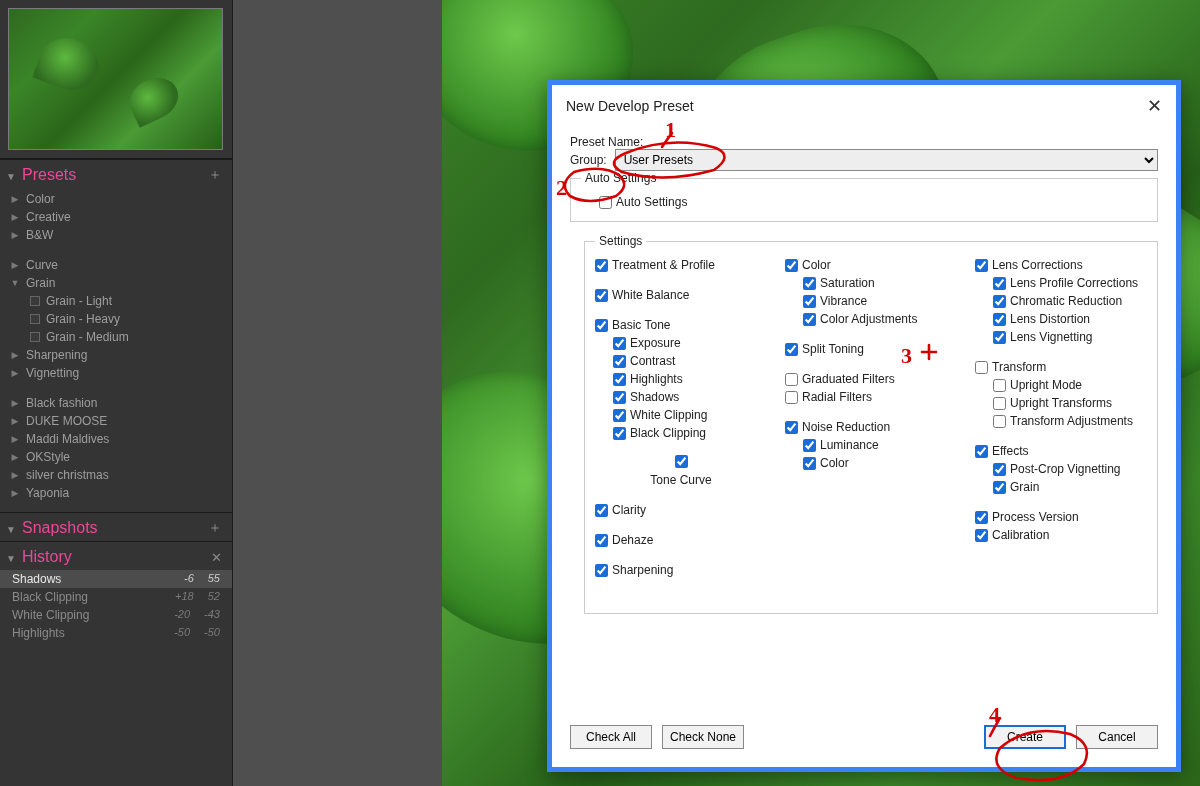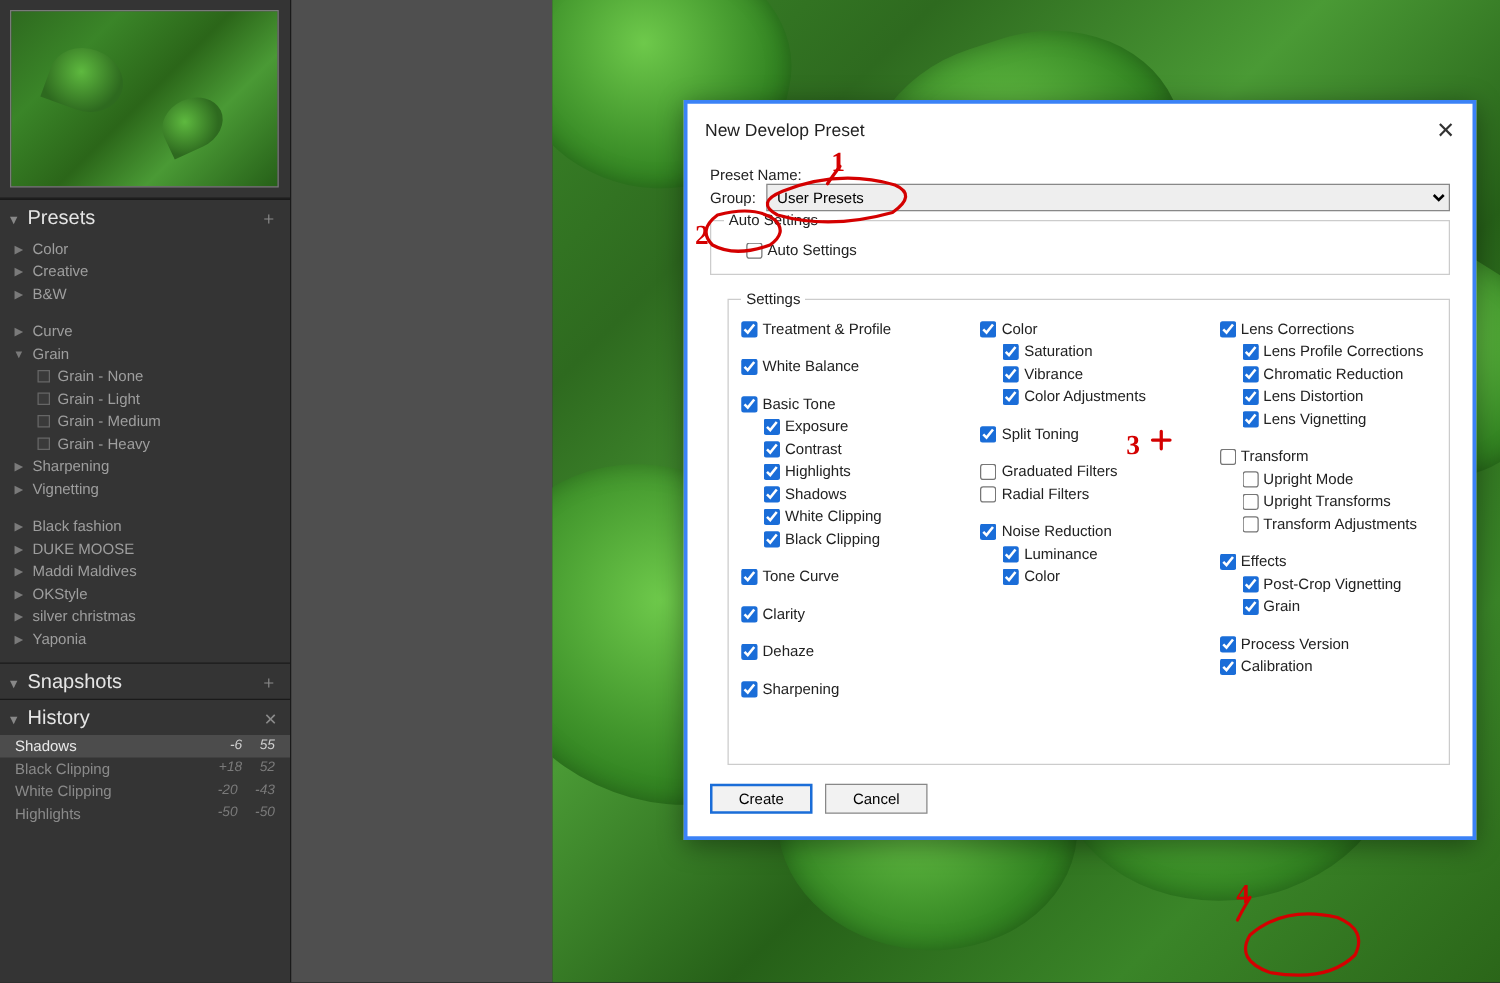--- a/index.html
+++ b/index.html
@@ -6,21 +6,21 @@
   body { width: 1200px; height: 786px; overflow: hidden; background: #2a2a2a; position: relative; }
 
   .left-panel { position: absolute; left: 0; top: 0; width: 232px; height: 786px; background: #343434; color: #b8b8b8; font-size: 13px; }
   .thumbnail-area { padding: 8px; border-bottom: 1px solid #1a1a1a; }
   .thumbnail { width: 215px; height: 142px; border: 1px solid #7a7a7a; background: linear-gradient(135deg,#2e6a1f 0%,#3a8528 25%,#2b6619 50%,#4a9a35 70%,#266018 100%); position: relative; overflow: hidden; }
   .thumbnail::before, .thumbnail::after { content:''; position:absolute; border-radius:50% 50% 50% 0; background: radial-gradient(circle at 40% 40%, #5eb93f, #2e6a1f 70%); }
   .thumbnail::before { width:60px; height:50px; top:30px; left:30px; transform:rotate(20deg); }
   .thumbnail::after { width:50px; height:40px; top:70px; left:120px; transform:rotate(-25deg); }
 
   .panel-header { display:flex; align-items:center; justify-content:space-between; padding: 6px 10px 4px 6px; border-top: 1px solid #1a1a1a; }
-  .panel-header .title { font-size: 16px; color: #e5e5e5; font-weight: 300; }
+  .panel-header .title { font-size: 16px; color: #ec4899; font-weight: 300; }
   .panel-header .tri { font-size: 10px; color: #888; margin-right: 6px; cursor: pointer; display:inline-block; width: 10px; }
   .panel-header .plus { color: #8a8a8a; font-size: 14px; cursor: pointer; }
   .panel-header .x { color: #8a8a8a; font-size: 13px; cursor: pointer; }
 
   .preset-list { padding: 2px 0 10px 0; }
   .preset-item { display:flex; align-items:center; gap:6px; padding: 2px 10px 2px 10px; font-size: 12px; color:#9e9e9e; cursor:pointer; }
   .preset-item .arrow { font-size: 9px; color:#7a7a7a; display:inline-block; width:10px; text-align:center; }
   .preset-sub { padding-left: 30px; display:flex; align-items:center; gap:6px; font-size:12px; color:#9e9e9e; padding-top:2px; padding-bottom:2px; cursor:pointer;}
   .preset-sub .square { width:10px; height:10px; border:1px solid #666; background:#3a3a3a; display:inline-block; }
   .sep { height: 12px; }
@@ -36,21 +36,21 @@
 
   .main-bg { position:absolute; left:442px; top:0; right:0; height:786px; background: linear-gradient(135deg,#3a8528 0%,#2e6a1f 20%,#4a9a35 40%,#266018 60%,#3a8528 80%,#2b6619 100%); overflow:hidden; }
   .leaf { position:absolute; border-radius: 45% 45% 50% 50%; background: radial-gradient(circle at 45% 40%, #6ec94b, #338522 65%, #1f5a12 100%); box-shadow: inset 0 0 20px rgba(0,0,0,0.25); }
   .l1{width:220px;height:190px;top:-40px;left:-30px;transform:rotate(12deg);}
   .l2{width:260px;height:220px;top:30px;left:250px;transform:rotate(-18deg);}
   .l3{width:300px;height:260px;top:380px;left:-60px;transform:rotate(25deg);}
   .l4{width:280px;height:240px;top:480px;left:400px;transform:rotate(-10deg);}
   .l5{width:200px;height:180px;top:200px;left:600px;transform:rotate(32deg);}
   .l6{width:240px;height:200px;top:560px;left:180px;transform:rotate(5deg);}
 
-  .dialog { position:absolute; left:547px; top:80px; width:634px; height:592px; background:#fff; border:3px solid #3b82f6; box-shadow: 0 4px 20px rgba(0,0,0,0.4); font-size:12px; color:#222; }
+  .dialog { position:absolute; left:547px; top:80px; width:634px; height:692px; background:#fff; border:5px solid #3b82f6; box-shadow: 0 4px 20px rgba(0,0,0,0.4); font-size:12px; color:#222; }
   .dialog-title { display:flex; justify-content:space-between; align-items:center; padding: 10px 14px 10px 14px; font-size:14px; }
   .dialog-title .close { font-size:18px; cursor:pointer; color:#333; font-family: Arial;}
   .dialog-body { padding: 8px 18px 0 18px; }
   .row { display:flex; align-items:center; gap:8px; }
   .row label { white-space:nowrap; }
   .row input[type=text] { flex:1; border:1px solid #888; padding:2px 4px; font-size:12px; height:20px; }
   .row select { flex:1; border:1px solid #888; background:#eee; padding:2px 4px; font-size:12px; height:22px; }
   fieldset { border:1px solid #ccc; padding: 8px 10px 10px 10px; margin-bottom: 12px; }
   fieldset legend { padding: 0 4px; font-size:12px; }
   .check { display:flex; align-items:center; gap:4px; padding:1px 0; cursor:pointer; line-height:16px;}
@@ -97,33 +97,29 @@
       <div class="preset-item">
         <span class="arrow">▶</span>
         <span>Curve</span>
       </div>
       <div class="preset-item">
         <span class="arrow">▼</span>
         <span>Grain</span>
       </div>
       <div class="preset-sub">
         <span class="square"></span>
-        <span>Grain - None</span>
+        <span>Grain - Light</span>
       </div>
       <div class="preset-sub">
         <span class="square"></span>
-        <span>Grain - Light</span>
+        <span>Grain - Heavy</span>
       </div>
       <div class="preset-sub">
         <span class="square"></span>
         <span>Grain - Medium</span>
-      </div>
-      <div class="preset-sub">
-        <span class="square"></span>
-        <span>Grain - Heavy</span>
       </div>
       <div class="preset-item">
         <span class="arrow">▶</span>
         <span>Sharpening</span>
       </div>
       <div class="preset-item">
         <span class="arrow">▶</span>
         <span>Vignetting</span>
       </div>
       <div class="sep"></div>
@@ -263,21 +259,21 @@
               <span>Shadows</span>
             </label>
             <label class="check indent" style="">
               <input type="checkbox" checked="" style="">
               <span>White Clipping</span>
             </label>
             <label class="check indent" style="margin-bottom:12px;">
               <input type="checkbox" checked="" style="">
               <span>Black Clipping</span>
             </label>
-            <label class="check" style="margin-bottom:12px;">
+            <label class="check" style="margin-bottom:12px;flex-direction:column;">
               <input type="checkbox" checked="" style="">
               <span>Tone Curve</span>
             </label>
             <label class="check" style="margin-bottom:12px;">
               <input type="checkbox" checked="" style="">
               <span>Clarity</span>
             </label>
             <label class="check" style="margin-bottom:12px;">
               <input type="checkbox" checked="" style="">
               <span>Dehaze</span>
@@ -385,20 +381,24 @@
             <label class="check" style="">
               <input type="checkbox" checked="" style="">
               <span>Calibration</span>
             </label>
           </div>
       </div>
     </fieldset>
   </div>
 
   <div class="dialog-buttons">
+    <div class="left-btns">
+      <button>Check All</button>
+      <button>Check None</button>
+    </div>
     <div class="right-btns">
       <button class="primary">Create</button>
       <button>Cancel</button>
     </div>
   </div>
 </div>
 
 <svg class="anno" width="1200" height="786">
 
   <text class="redtxt" x="665" y="137">1</text>

